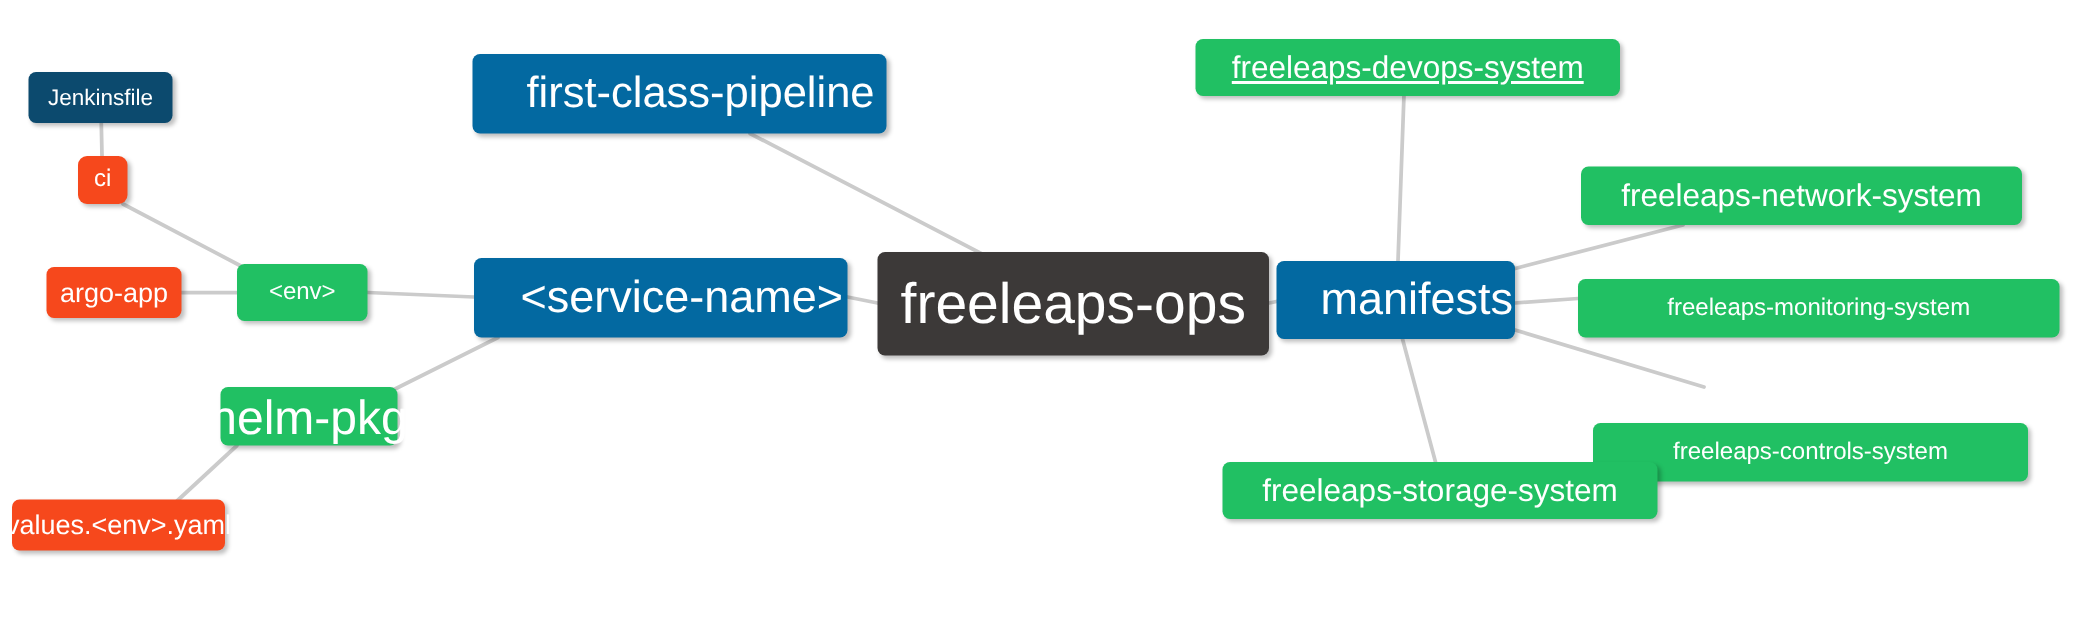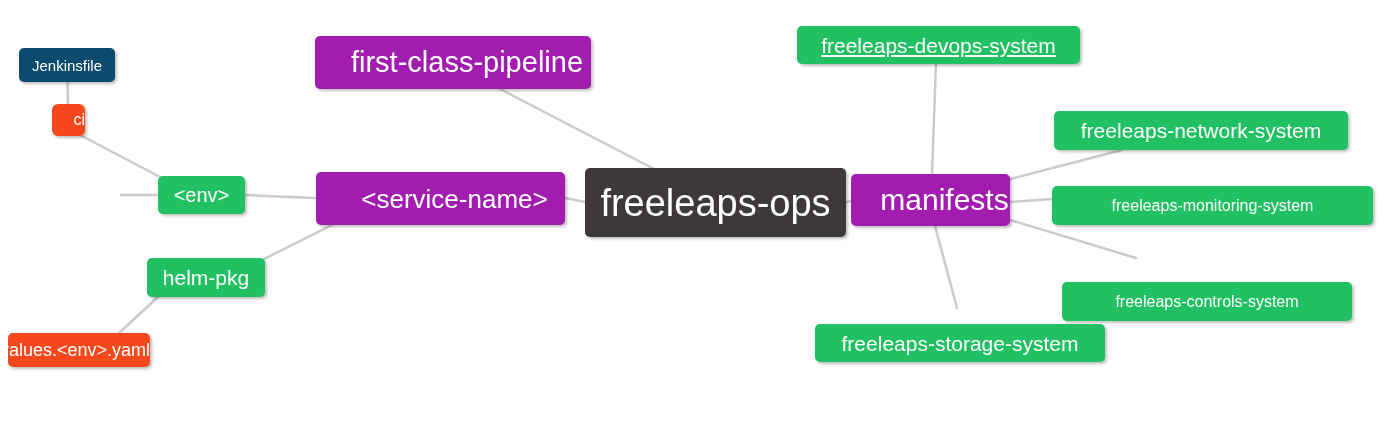--- a/index.html
+++ b/index.html
@@ -27,24 +27,24 @@
     align-items: center;
     justify-content: center;
     color: #ffffff;
     border-radius: 5px;
     box-shadow: 2px 2px 3px rgba(0,0,0,0.25);
     white-space: nowrap;
     box-sizing: border-box;
     cursor: default;
   }
   .node span { display: block; line-height: 1; }
-  .c-blue   { background: #a21caf; padding-left: 28px; }
+  .c-blue   { background: #0369a1; padding-left: 28px; }
   .c-green  { background: #21c063; }
   .c-orange { background: #0c4a6e; margin-top: 24px; }
-  .c-red    { background: #f6481c; justify-content: flex-end; }
+  .c-red    { background: #f6481c; }
   .c-dark   { background: #3c3938; }
 </style>
 </head>
 <body>
 
 <div class="canvas">
 
   <svg class="edges" viewBox="0 0 1390 421">
     <line x1="67" y1="58" x2="68" y2="104"></line>
     <line x1="82" y1="136" x2="160" y2="177"></line>
@@ -63,38 +63,41 @@
   </svg>
 
   <div class="node c-orange" style="left:19px; top:24px; width:96px; height:34px; font-size:15px;">
     <span>Jenkinsfile</span>
   </div>
 
   <div class="node c-red" style="left:52px; top:104px; width:33px; height:32px; font-size:16px; border-radius:6px;">
     <span>ci</span>
   </div>
 
+  <div class="node c-red" style="left:31px; top:178px; width:90px; height:34px; font-size:18px;">
+    <span>argo-app</span>
+  </div>
 
-  <div class="node c-green" style="left:158px; top:176px; width:87px; height:38px; font-size:20px;">
+  <div class="node c-green" style="left:158px; top:176px; width:87px; height:38px; font-size:16px;">
     <span>&lt;env&gt;</span>
   </div>
 
-  <div class="node c-green" style="left:147px; top:258px; width:118px; height:39px; font-size:21px;">
+  <div class="node c-green" style="left:147px; top:258px; width:118px; height:39px; font-size:32px;">
     <span>helm-pkg</span>
   </div>
 
   <div class="node c-red" style="left:8px; top:333px; width:142px; height:34px; font-size:18px;">
     <span>values.&lt;env&gt;.yaml</span>
   </div>
 
   <div class="node c-blue" style="left:315px; top:36px; width:276px; height:53px; font-size:29px;">
     <span>first-class-pipeline</span>
   </div>
 
-  <div class="node c-blue" style="left:316px; top:172px; width:249px; height:53px; font-size:26px;">
+  <div class="node c-blue" style="left:316px; top:172px; width:249px; height:53px; font-size:30px;">
     <span>&lt;service-name&gt;</span>
   </div>
 
   <div class="node c-blue" style="left:851px; top:174px; width:159px; height:52px; font-size:30px;">
     <span>manifests</span>
   </div>
 
   <div class="node c-dark" style="left:585px; top:168px; width:261px; height:69px; font-size:38px;">
     <span>freeleaps-ops</span>
   </div>
@@ -108,17 +111,17 @@
   </div>
 
   <div class="node c-green" style="left:1052px; top:186px; width:321px; height:39px; font-size:16px;">
     <span>freeleaps-monitoring-system</span>
   </div>
 
   <div class="node c-green" style="left:1062px; top:258px; width:290px; height:39px; font-size:16px;margin-top:24px;">
     <span>freeleaps-controls-system</span>
   </div>
 
-  <div class="node c-green" style="left:815px; top:324px; width:290px; height:38px; font-size:21px;">
+  <div class="node c-green" style="left:815px; top:308px; width:290px; height:38px; font-size:21px;">
     <span>freeleaps-storage-system</span>
   </div>
 
 </div>
 
 </body></html>

